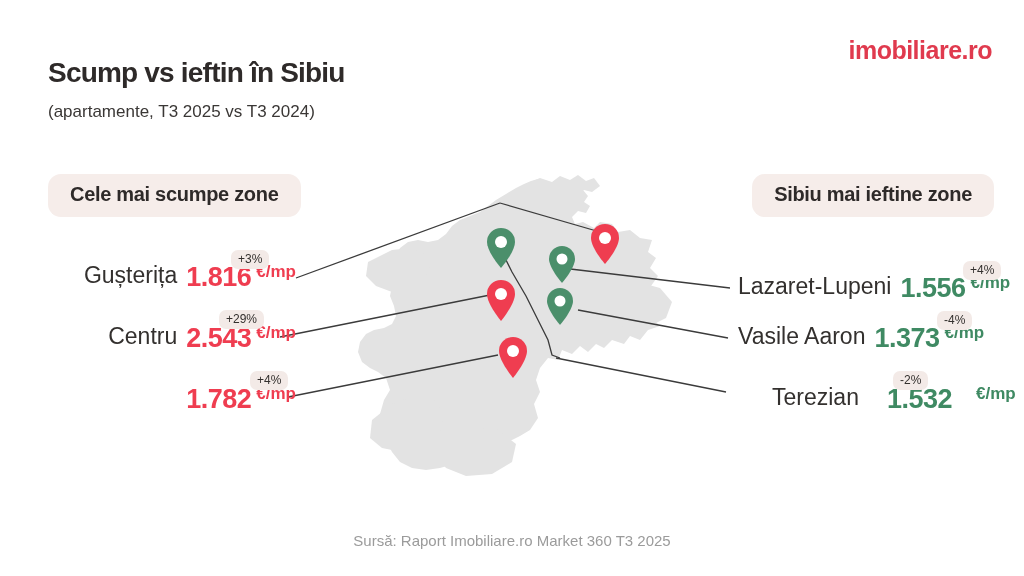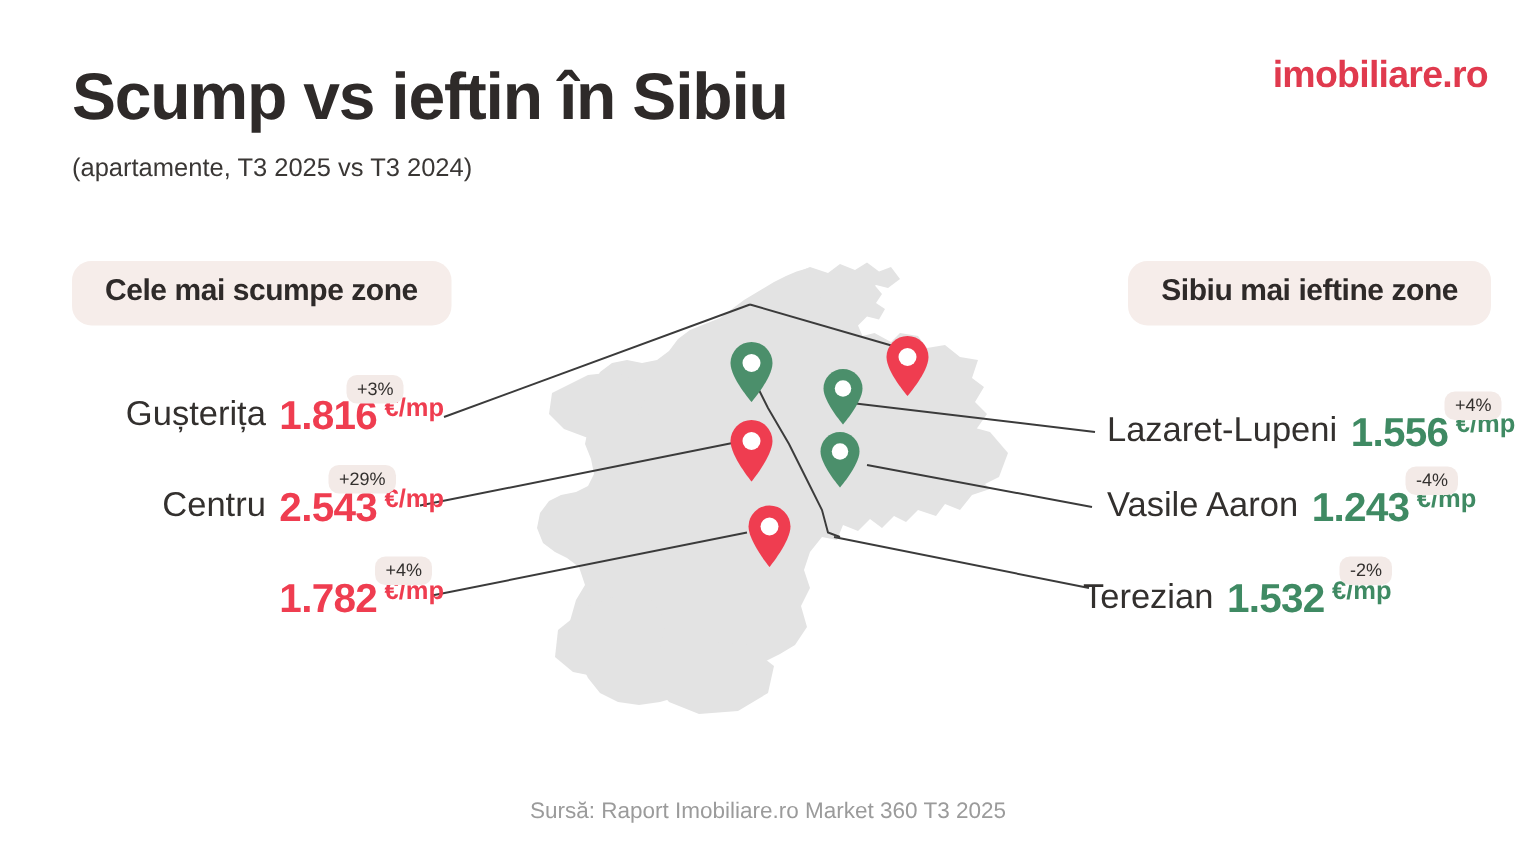--- a/index.html
+++ b/index.html
@@ -8,22 +8,22 @@
     background:#ffffff;
     font-family:"Liberation Sans","DejaVu Sans",sans-serif;
     overflow:hidden;
     position:relative;
     color:#2b2b2b;
   }
   .canvas{position:relative;width:1024px;height:576px;}
 
   
   .title{
-    position:absolute;left:48px;top:40px;
-    font-size:44px;font-weight:bold;
+    position:absolute;left:48px;top:57px;
+    font-size:28px;font-weight:bold;
     letter-spacing:-0.8px;
     color:#2e2a29;
     white-space:nowrap;
   }
   .subtitle{
     position:absolute;left:48px;top:102px;
     font-size:17px;font-weight:normal;
     color:#3a3735;
     white-space:nowrap;
   }
@@ -194,26 +194,26 @@
 
   <div class="row cheap" style="left:738px;top:275px;">
     <span class="zone">Lazaret-Lupeni</span>
     <span class="value">1.556</span>
     <span class="unit">€/mp</span>
   </div>
   <div class="badge" style="left:963px;top:261px;">+4%</div>
 
   <div class="row cheap" style="left:738px;top:325px;">
     <span class="zone">Vasile Aaron</span>
-    <span class="value">1.243</span>
+    <span class="value">1.373</span>
     <span class="unit">€/mp</span>
   </div>
   <div class="badge" style="left:937px;top:311px;">-4%</div>
 
-  <div class="row cheap" style="left:722px;top:386px;">
+  <div class="row cheap" style="left:772px;top:386px;gap:19px;">
     <span class="zone">Terezian</span>
     <span class="value">1.532</span>
     <span class="unit">€/mp</span>
   </div>
   <div class="badge" style="left:893px;top:371px;">-2%</div>
 
   <div class="source">Sursă: Raport Imobiliare.ro Market 360 T3 2025</div>
 
 </div>
 

